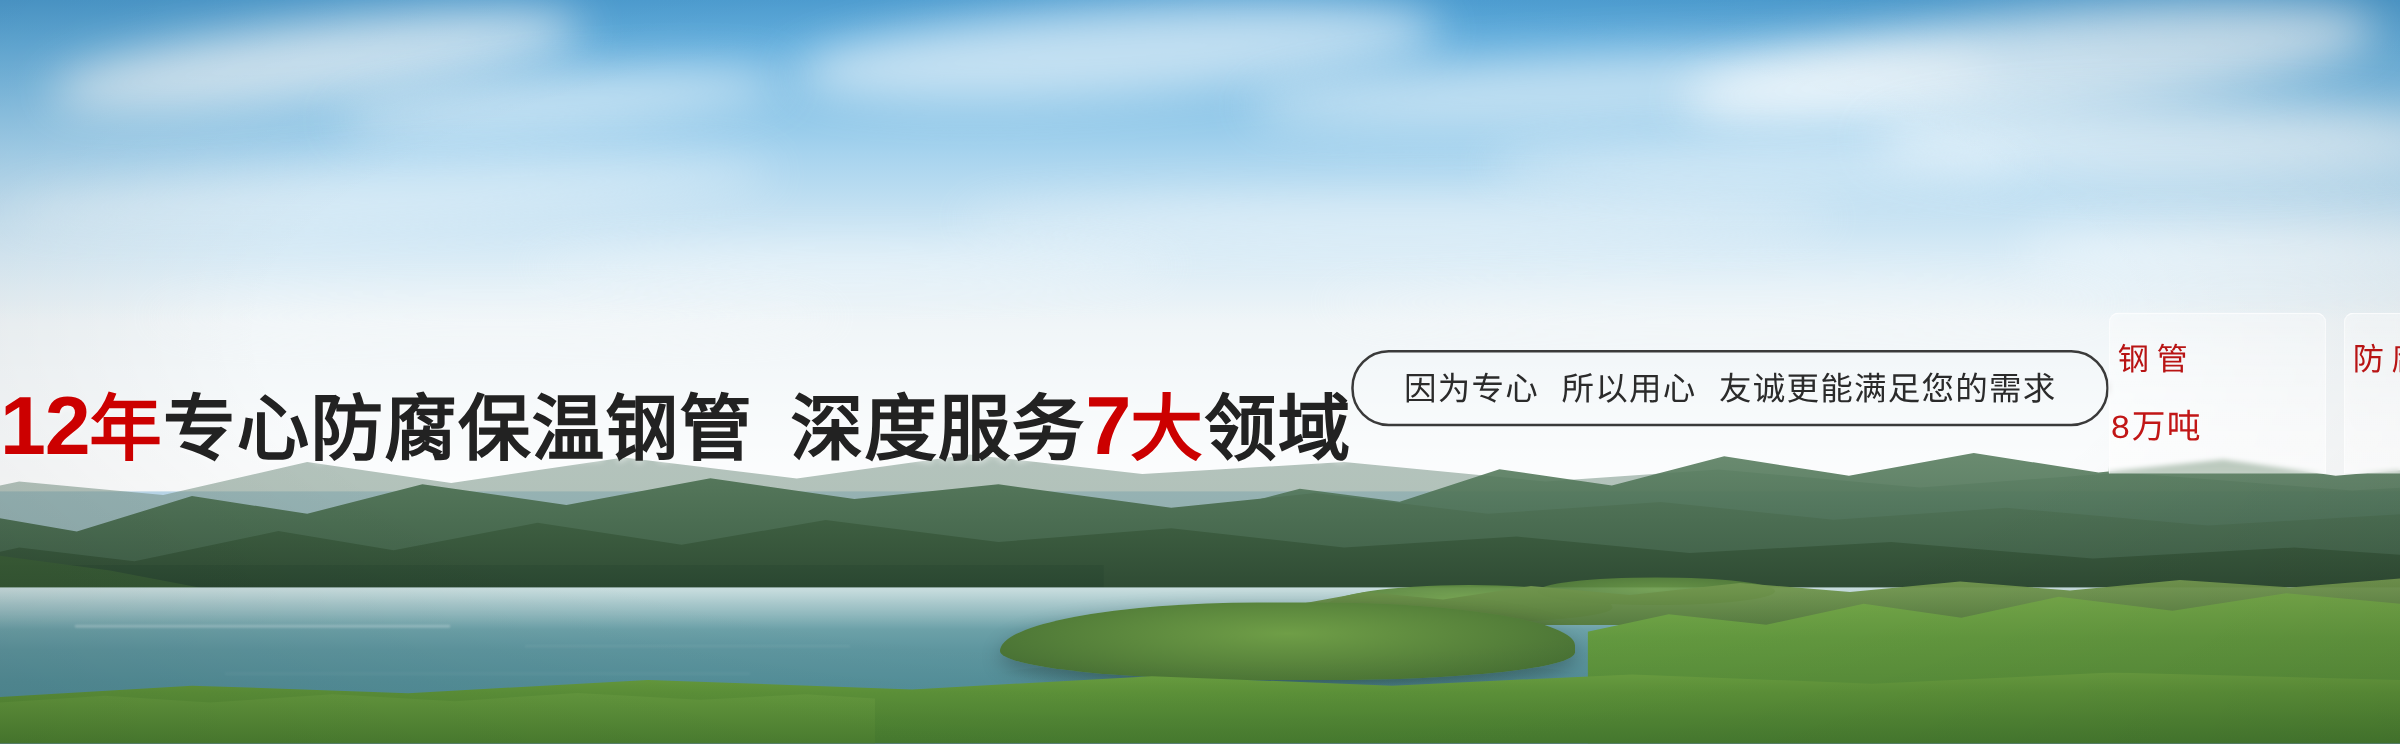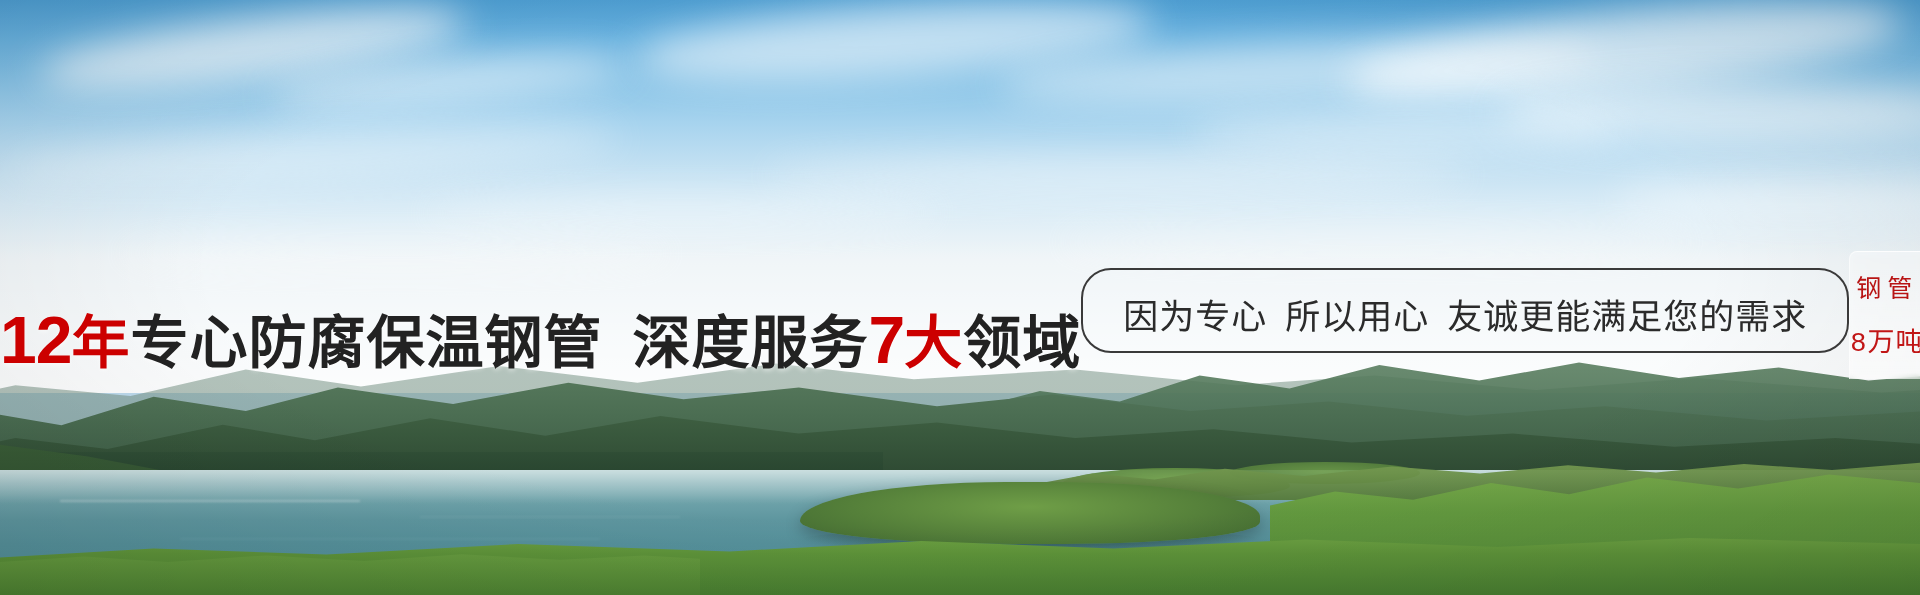--- a/index.html
+++ b/index.html
@@ -178,22 +178,22 @@
     font-size:66px;
     font-weight:bold;
     letter-spacing:-1px;
   }
   .headline .hl-gap{display:inline-block;width:30px;}
 
   .subtitle-pill{
     margin-top:26px;
     border:2px solid #3a3a3a;
     border-radius:30px;
-    padding:18px 40px 12px;
-    font-size:35px;
+    padding:8px 40px 12px;
+    font-size:26px;
     color:#2b2b2b;
     letter-spacing:1px;
     white-space:nowrap;
     background:rgba(255,255,255,.04);
   }
   .subtitle-pill .sp-sep{display:inline-block;width:18px;}
 
   .stats{
     margin-top:34px;
     display:flex;

